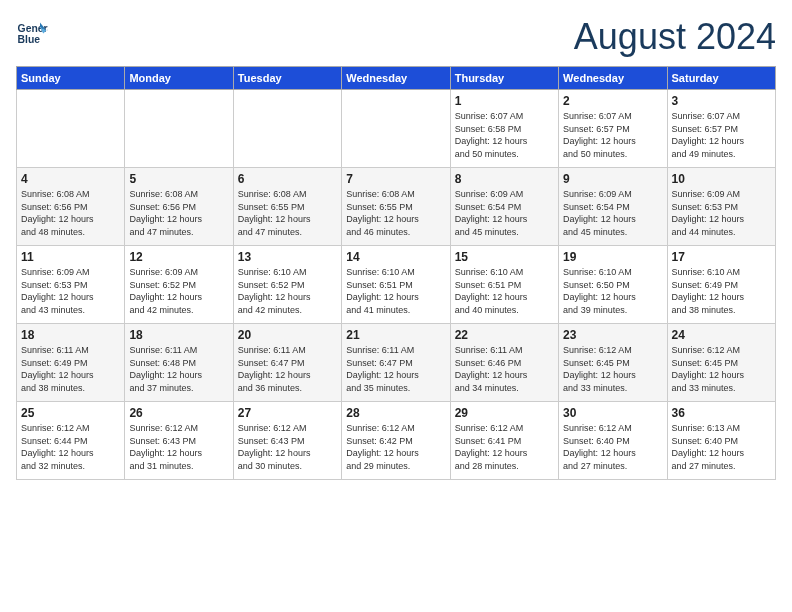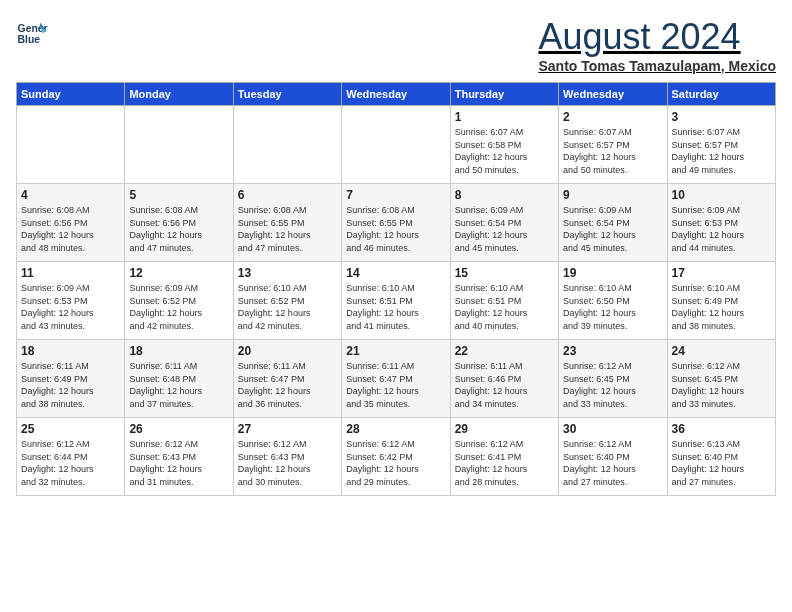--- a/index.html
+++ b/index.html
@@ -19,22 +19,21 @@
     .logo {
       display: flex;
       align-items: center;
       gap: 4px;
     }
     .logo-icon {
       width: 32px;
       height: 32px;
     }
     .title-block {
-      text-align: left;
-      text-decoration: underline;
+      text-align: center;
     }
     .month-title {
       font-size: 36px;
       font-weight: normal;
       color: #1a3a5c;
     }
     .location {
       font-size: 14px;
       color: #333;
       font-weight: bold;
@@ -88,21 +87,20 @@
   <div class="logo">
     <svg class="logo-icon" viewBox="0 0 40 40">
       <text x="2" y="20" font-size="13" font-weight="bold" fill="#1a3a5c">General</text>
       <text x="2" y="34" font-size="13" font-weight="bold" fill="#1a3a5c">Blue</text>
       <polygon points="30,8 38,18 30,14" fill="#2979b5"></polygon>
       <polygon points="30,14 38,18 34,22" fill="#5aabdf"></polygon>
     </svg>
   </div>
   <div class="title-block">
     <div class="month-title">August 2024</div>
-    <div class="location">Santo Tomas Tamazulapam, Mexico</div>
   </div>
 </div>
 
 <table>
   <thead>
     <tr>
     <th>Sunday</th>
         <th>Monday</th>
         <th>Tuesday</th>
         <th>Wednesday</th>

